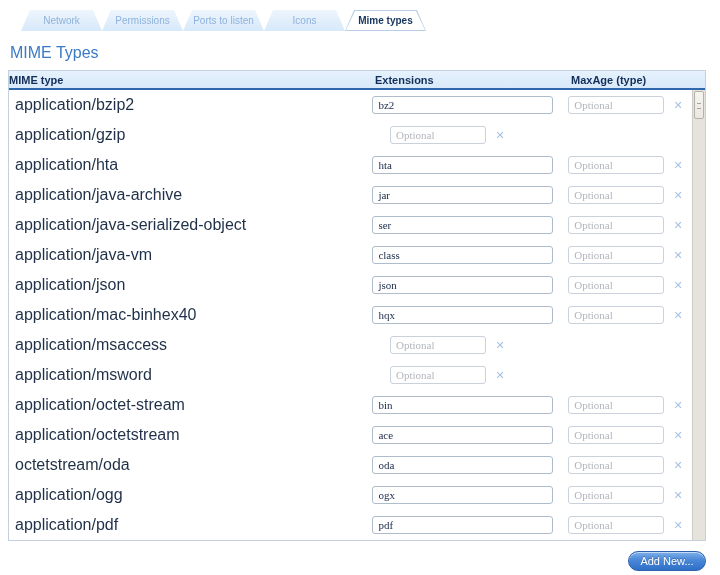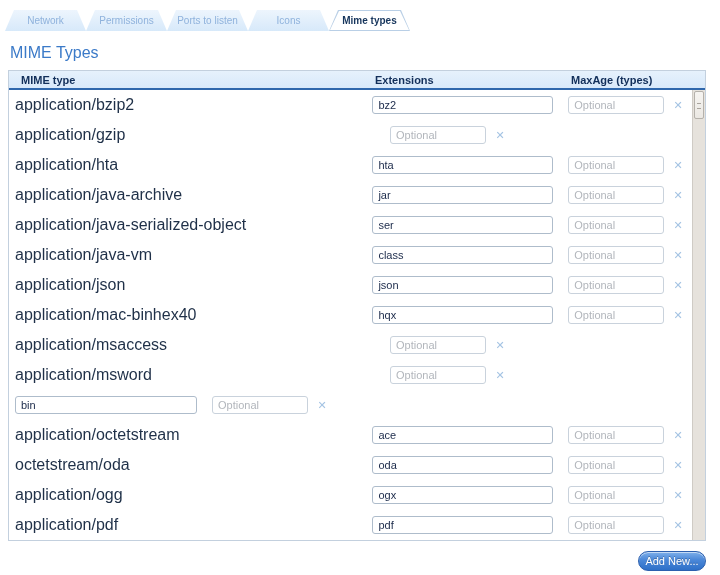--- a/index.html
+++ b/index.html
@@ -7,21 +7,21 @@
   body {
     font-family: "Liberation Sans", "DejaVu Sans", sans-serif;
     background: #ffffff;
     position: relative;
     overflow: hidden;
   }
 
   
   .tab-bar {
     position: absolute;
-    top: 10px; left: 5px;
+    top: 10px; left: 21px;
     display: flex;
     height: 21px;
   }
   .tab {
     position: relative;
     width: 81px; height: 21px;
     cursor: pointer;
   }
   .tab .tab-shape {
     position: absolute; inset: 0;
@@ -76,21 +76,21 @@
   }
   .table-header .col {
     position: absolute;
     top: 0;
     line-height: 19px;
     font-size: 11px;
     font-weight: bold;
     color: #122f5a;
     white-space: nowrap;
   }
-  .col-mime { left: 12px; }
+  .col-mime { left: 0; }
   .col-ext  { left: 366px; }
   .col-age  { left: 562px; }
 
   .table-body {
     position: relative;
     height: 450px;
     overflow: hidden;
   }
   .rows { margin-right: 13px; }
   .row {
@@ -100,21 +100,21 @@
     padding-left: 6px;
   }
   .row-label {
     width: 360px;
     font-size: 16px;
     color: #1f3048;
     white-space: nowrap;
     overflow: hidden;
   }
   .row input {
-    font-family: Liberation Sans, sans-serif;
+    font-family: Liberation Serif, serif;
     font-size: 11px;
     height: 18px;
     border-radius: 3px;
     padding: 0 5px;
     outline: none;
   }
   .ext-input {
     width: 182px;
     border: 1px solid #aebccb;
     color: #1b2a4a;
@@ -159,21 +159,21 @@
     left: 2px; right: 2px; top: 11px;
     height: 4px;
     border-top: 1px solid #a9a49d;
     border-bottom: 1px solid #a9a49d;
   }
 
   
   .add-new-button {
     position: absolute;
     top: 551px; right: 14px;
-    width: 68px; height: 20px;
+    width: 78px; height: 20px;
     border: 1px solid #2c5fae;
     border-radius: 10px;
     background: linear-gradient(#7fb0ea 0%, #4a87d8 45%, #2e70c8 100%);
     box-shadow: inset 0 1px 0 rgba(255,255,255,0.55);
     color: #ffffff;
     font-family: "Liberation Sans", "DejaVu Sans", sans-serif;
     font-size: 11px;
     text-shadow: 0 -1px 0 rgba(0,0,0,0.25);
     cursor: pointer;
   }
@@ -203,21 +203,21 @@
     <span class="tab-label">Mime types</span>
   </div>
   </div>
 
 <h1 class="page-title">MIME Types</h1>
 
 <div class="mime-table">
   <div class="table-header">
     <span class="col col-mime">MIME type</span>
     <span class="col col-ext">Extensions</span>
-    <span class="col col-age">MaxAge (types)</span>
+    <span class="col col-age">MaxAge (type)</span>
   </div>
   <div class="table-body">
     <div class="rows">
         <div class="row">
     <span class="row-label">application/bzip2</span>
     <input class="ext-input" type="text" value="bz2" style="">
     <input class="age-input" type="text" placeholder="Optional" style="">
     <span class="delete-icon">✕</span>
   </div>
         <div class="row">
@@ -265,20 +265,21 @@
     <span class="row-label">application/msaccess</span>
     <input class="age-input" type="text" placeholder="Optional" style="">
     <span class="delete-icon">✕</span>
   </div>
         <div class="row">
     <span class="row-label">application/msword</span>
     <input class="age-input" type="text" placeholder="Optional" style="">
     <span class="delete-icon">✕</span>
   </div>
         <div class="row">
+    <span class="row-label">application/octet-stream</span>
     <input class="ext-input" type="text" value="bin" style="">
     <input class="age-input" type="text" placeholder="Optional" style="">
     <span class="delete-icon">✕</span>
   </div>
         <div class="row">
     <span class="row-label">application/octetstream</span>
     <input class="ext-input" type="text" value="ace" style="">
     <input class="age-input" type="text" placeholder="Optional" style="">
     <span class="delete-icon">✕</span>
   </div>

